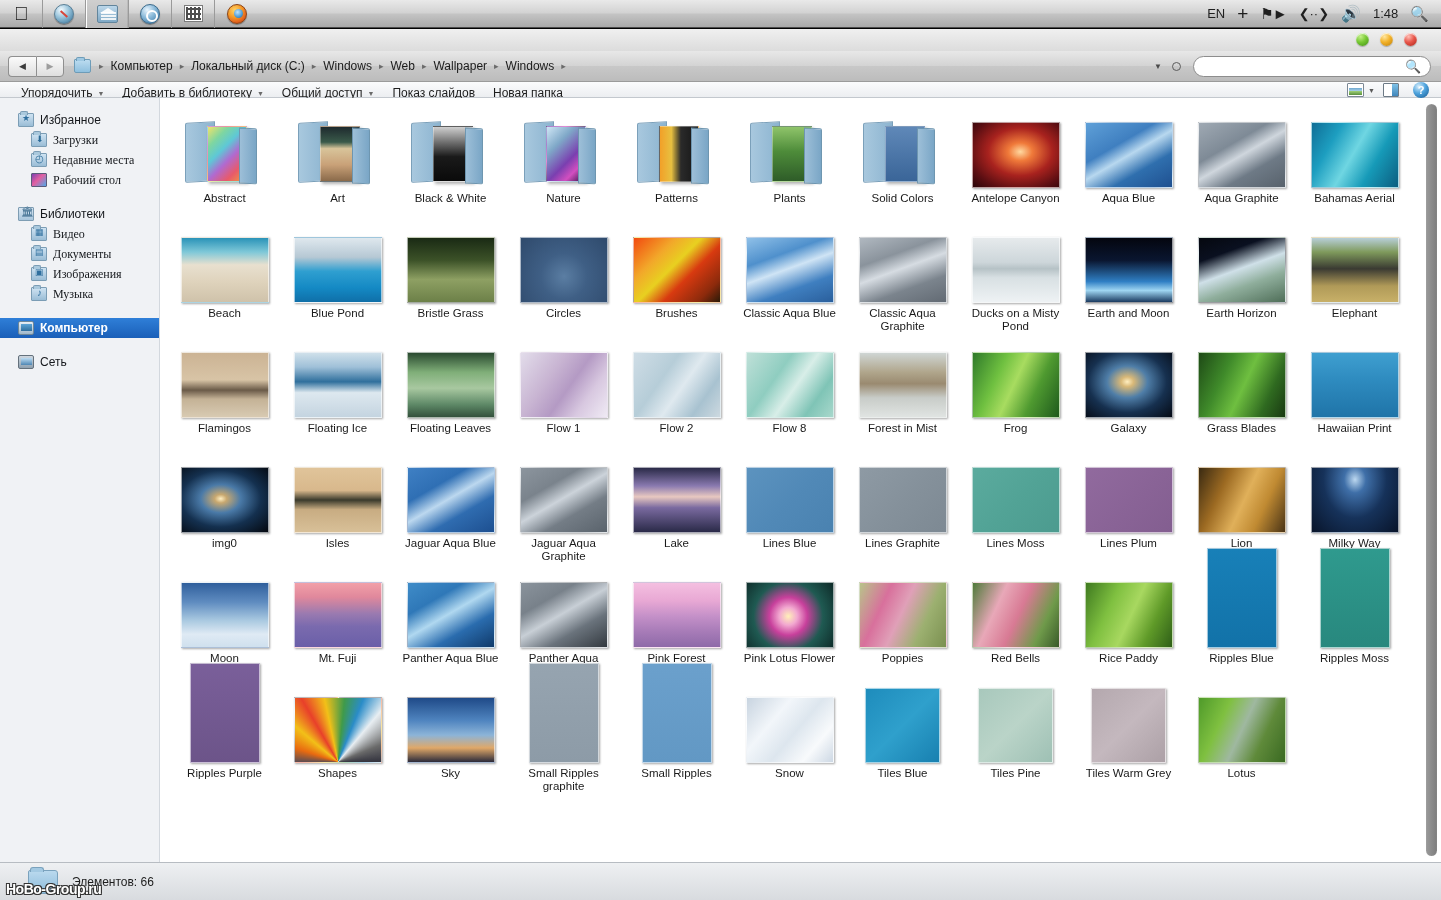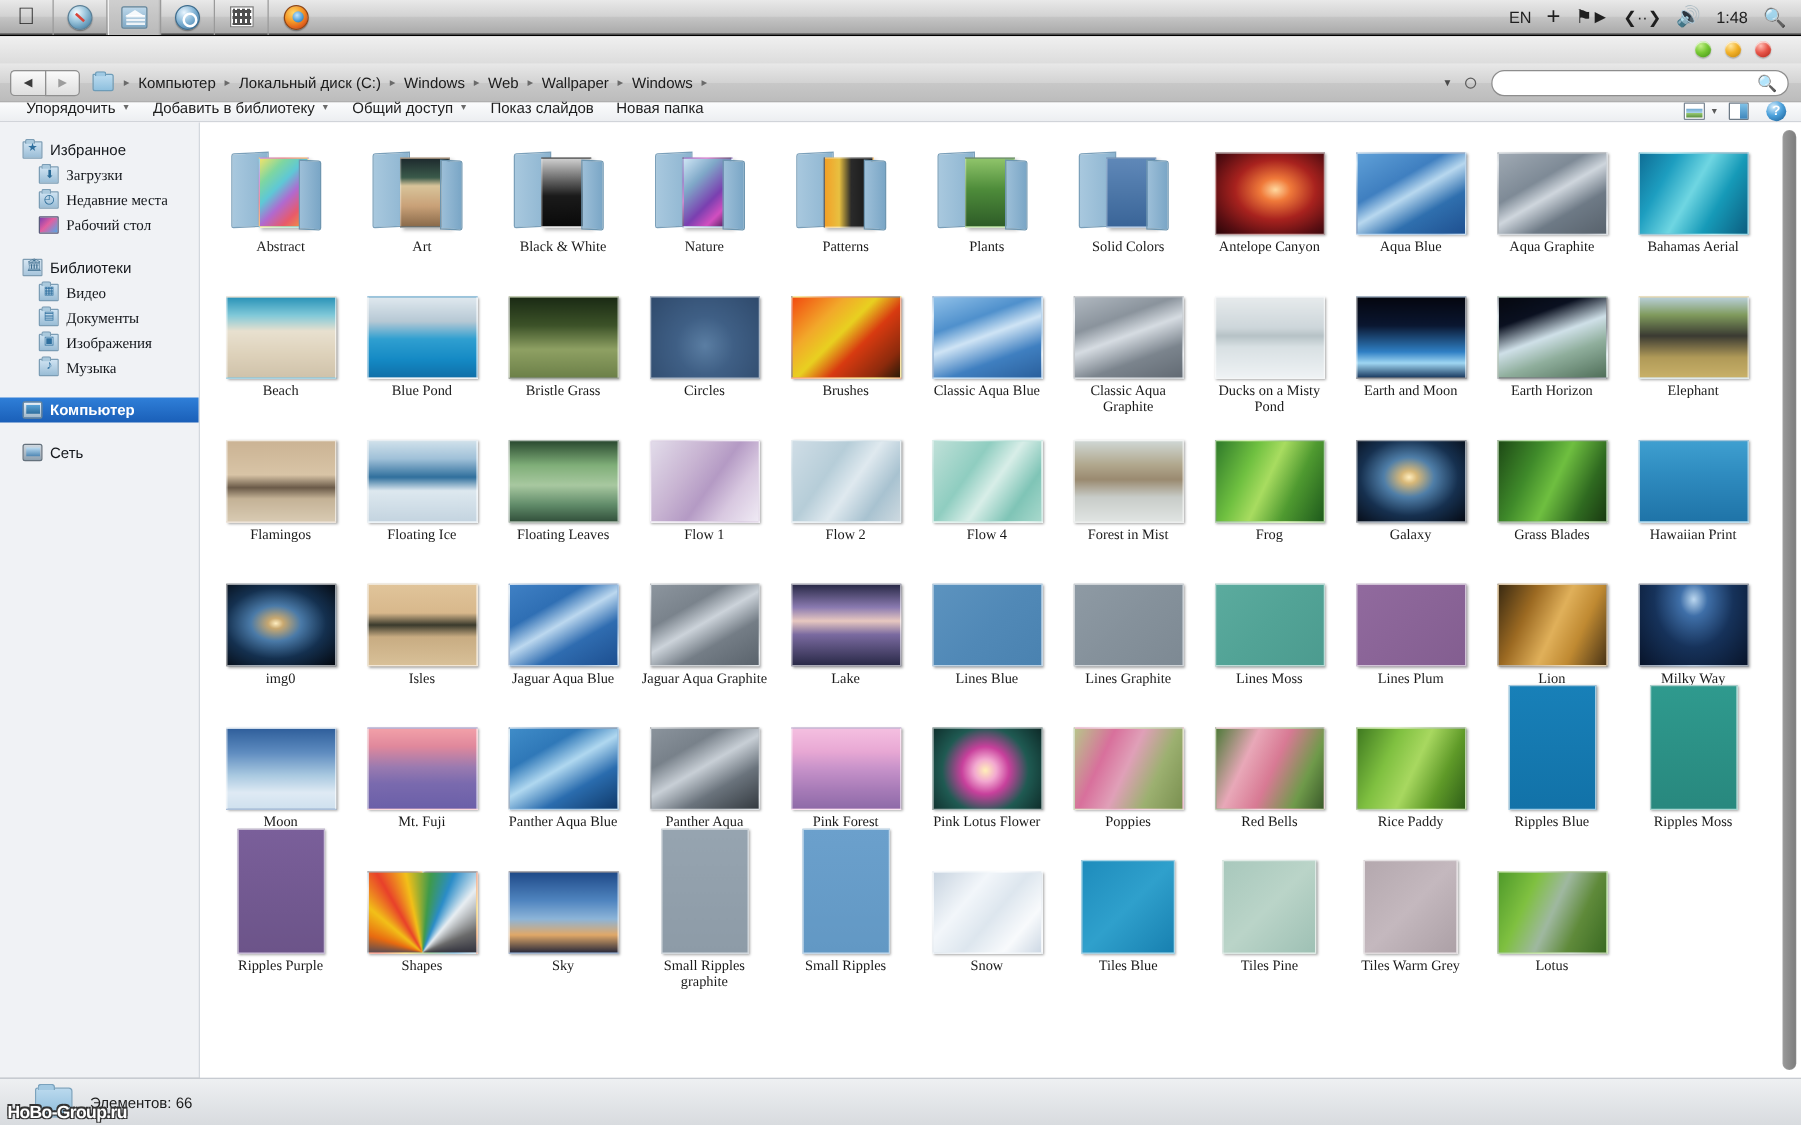--- a/index.html
+++ b/index.html
@@ -141,21 +141,21 @@
     border: none; outline: none; flex: 1; font-size: 12px;
     font-family: "Liberation Sans", sans-serif; background: transparent; color:#333;
   }
   .sb-mag { font-size: 13px; color: #454545; }
 
   
   #cmdbar {
     height: 16px;
     background: linear-gradient(to bottom,#fbfcfd,#eceef1);
     border-bottom: 1px solid #c3c8ce;
-    display: flex; align-items: flex-end; padding: 0 8px 0 12px;
+    display: flex; align-items: flex-start; padding: 0 8px 0 12px;
   }
   .cmd {
     font-size: 12px; color: #1d1d1d; padding: 4px 9px; cursor: default;
     display: flex; align-items: center; gap: 5px; border-radius: 3px;
   }
   .cmd .dd { font-size: 7px; color: #6a6a6a; }
   .cmd-right { margin-left: auto; display: flex; align-items: center; gap: 2px; padding-right: 4px;}
   .ico-view {
     width: 17px; height: 14px; border: 1px solid #7b8794; background: #fff; position: relative; border-radius:1px;
   }
@@ -218,21 +218,20 @@
   .nic-net::after{content:"";position:absolute;left:2px;top:2px;width:11px;height:7px;background:linear-gradient(to bottom,#bcdcf2,#4f87b4);}
 
   
   #content {
     flex: 1; position: relative; overflow: hidden; background: #fff;
   }
   #grid {
     display: flex; flex-wrap: wrap;
     padding: 8px 0 0 8px;
     width: 1252px;
-    font-family: Liberation Serif, serif;
   }
   .cell {
     width: 113px; height: 115px;
     display: flex; flex-direction: column; align-items: center;
     cursor: default; padding-top: 2px;
   }
   .thumbwrap {
     height: 84px; width: 100%;
     display: flex; align-items: flex-end; justify-content: center;
     padding-bottom: 4px;
@@ -677,21 +676,21 @@
           <div class="cell">
             <div class="thumbwrap">
               <div class="thumb" style="width: 88px; height: 66px; background: linear-gradient(125deg, rgb(207, 221, 230) 0%, rgb(182, 205, 216) 35%, rgb(223, 233, 239) 55%, rgb(168, 194, 208) 78%, rgb(205, 217, 224) 100%);"></div>
             </div>
             <div class="label">Flow 2</div>
           </div>
           <div class="cell">
             <div class="thumbwrap">
               <div class="thumb" style="width: 88px; height: 66px; background: linear-gradient(125deg, rgb(191, 224, 216) 0%, rgb(143, 205, 192) 35%, rgb(216, 238, 232) 55%, rgb(127, 196, 182) 78%, rgb(168, 216, 204) 100%);"></div>
             </div>
-            <div class="label">Flow 4</div>
+            <div class="label">Flow 8</div>
           </div>
           <div class="cell">
             <div class="thumbwrap">
               <div class="thumb" style="width: 88px; height: 66px; background: linear-gradient(rgb(207, 214, 212) 0%, rgb(176, 166, 140) 30%, rgb(154, 138, 112) 48%, rgb(200, 204, 200) 70%, rgb(224, 228, 226) 100%);"></div>
             </div>
             <div class="label">Forest in Mist</div>
           </div>
           <div class="cell">
             <div class="thumbwrap">
               <div class="thumb" style="width: 88px; height: 66px; background: linear-gradient(115deg, rgb(47, 122, 42) 0%, rgb(111, 192, 64) 30%, rgb(168, 220, 96) 48%, rgb(79, 154, 48) 70%, rgb(30, 90, 28) 100%);"></div>

